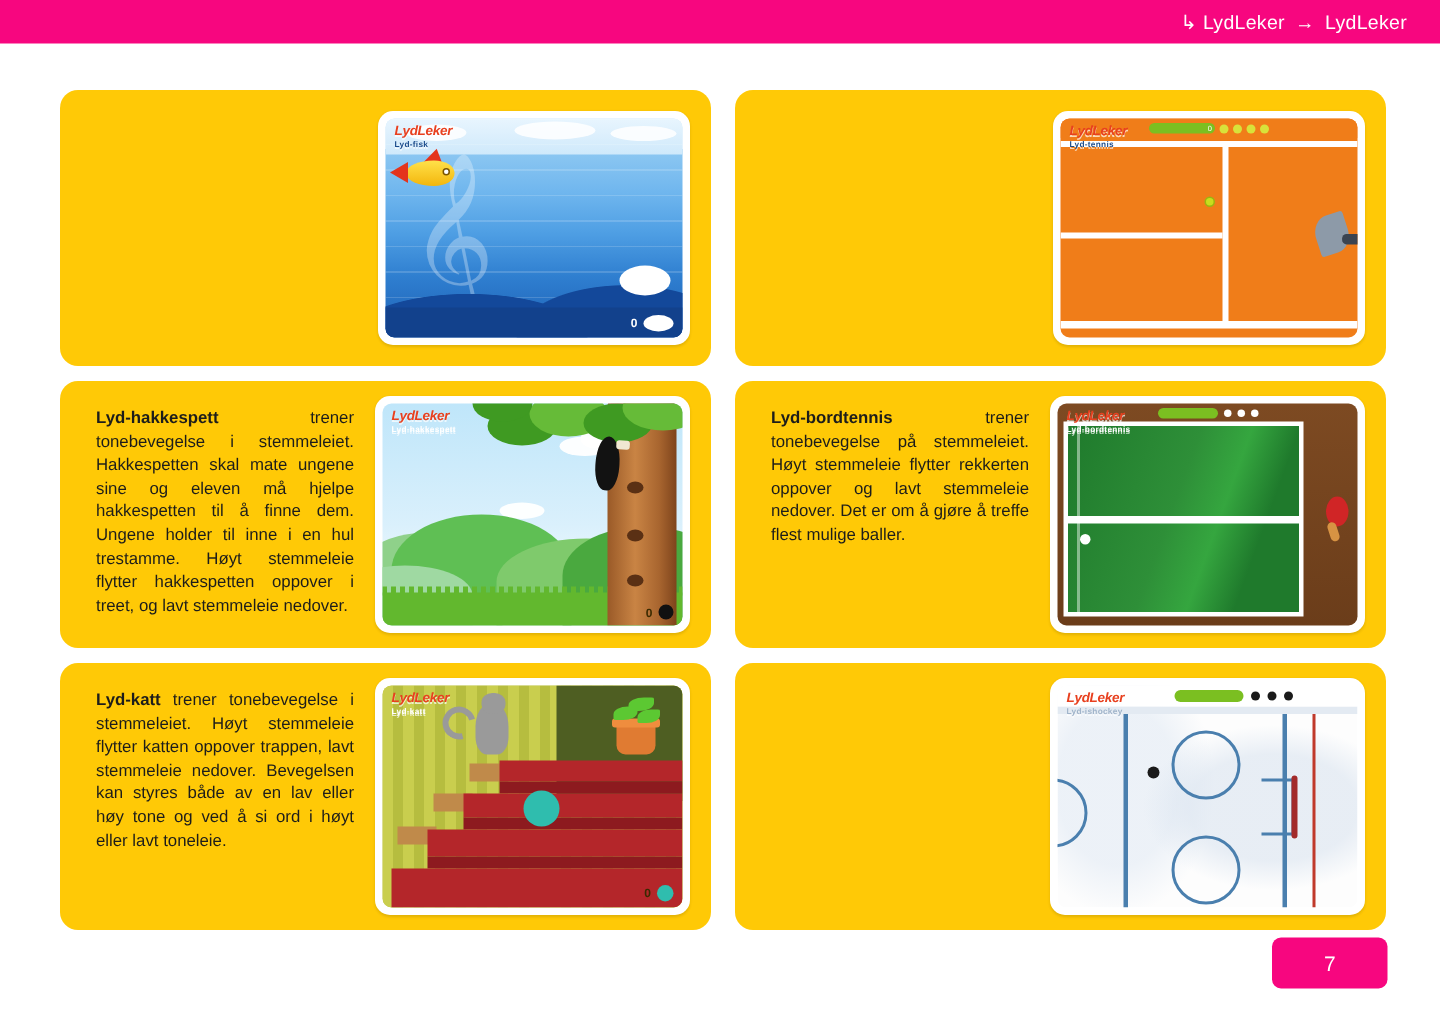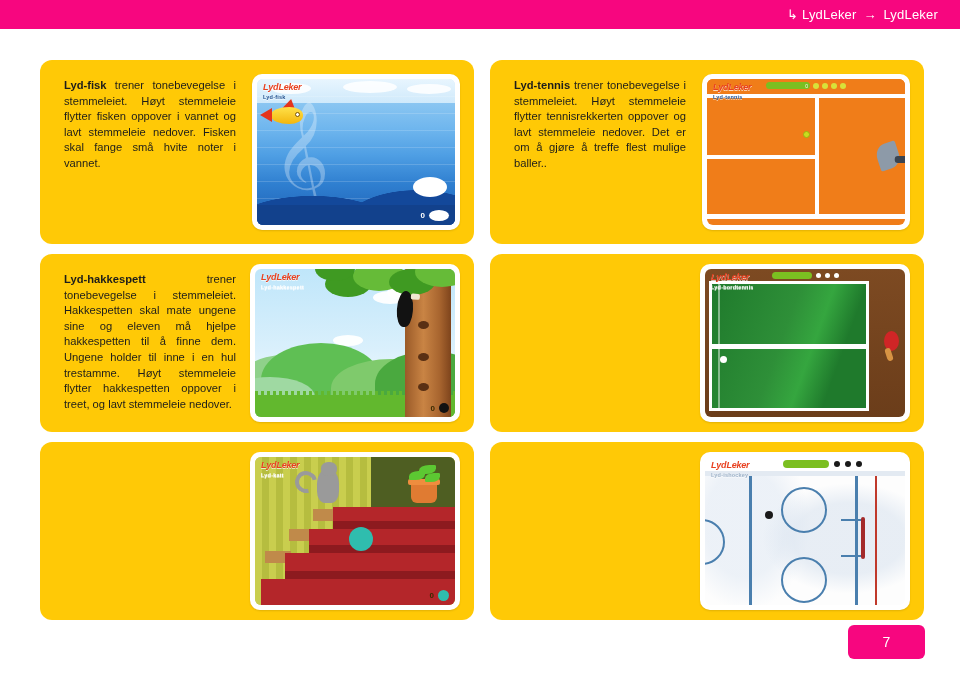--- a/index.html
+++ b/index.html
@@ -345,23 +345,20 @@
     <span>LydLeker</span>
     <span class="crumb-sep">→</span>
     <span>LydLeker</span>
   </div>
 </div>
 
 <div class="sheet">
   <div class="grid">
 
     <div class="card row1">
-      <div class="card-text">
-        <b>Lyd-fisk</b><span> trener tonebevegelse i stemmeleiet. Høyt stemmeleie flytter fisken oppover i vannet og lavt stemmeleie nedover. Fisken skal fange små hvite noter i vannet.</span>
-      </div>
       <div class="shot-wrap">
         <div class="shot sh-fish">
           <div class="cloudband"></div>
           <div class="cl" style="left:14px;top:4px;width:40px;height:11px"></div>
           <div class="cl" style="left:86px;top:2px;width:54px;height:12px"></div>
           <div class="cl" style="left:150px;top:5px;width:44px;height:10px"></div>
           <div class="lines"></div>
           <div class="clef">𝄞</div>
           <div class="hill"></div>
           <div class="bot"></div>
@@ -375,23 +372,20 @@
           </div>
           <div class="score">
             <span>0</span>
             <span style="width:20px;height:11px;border-radius:50%;background:#fff;display:inline-block"></span>
           </div>
         </div>
       </div>
     </div>
 
     <div class="card row1">
-      <div class="card-text">
-        <b>Lyd-tennis</b><span> trener tonebevegelse i stemmeleiet. Høyt stemmeleie flytter tennisrekkerten oppover og lavt stemmeleie nedover. Det er om å gjøre å treffe flest mulige baller..</span>
-      </div>
       <div class="shot-wrap">
         <div class="shot sh-tennis">
           <div class="court">
             <div class="ln" style="left:0;right:0;top:15px;height:4px"></div>
             <div class="ln" style="left:0;right:0;bottom:6px;height:5px"></div>
             <div class="ln" style="left:108px;top:19px;bottom:11px;width:4px"></div>
             <div class="ln" style="left:0;width:108px;top:76px;height:4px"></div>
           </div>
           <div class="ball" style="left:96px;top:52px"></div>
           <div class="racket"></div>
@@ -447,20 +441,23 @@
           </div>
           <div class="score dark">
             <span>0</span>
             <span style="width:10px;height:10px;border-radius:50%;background:#111;display:inline-block"></span>
           </div>
         </div>
       </div>
     </div>
 
     <div class="card row2">
+      <div class="card-text">
+        <b>Lyd-bordtennis</b><span> trener tonebevegelse på stemmeleiet. Høyt stemmeleie flytter rekkerten oppover og lavt stemmeleie nedover. Det er om å gjøre å treffe flest mulige baller.</span>
+      </div>
       <div class="shot-wrap">
         <div class="shot sh-btt">
           <div class="table">
             <div class="edge"></div>
             <div class="net"></div>
             <div class="pingball"></div>
           </div>
           <div class="bat"></div>
           <div class="topbar2">
             <div class="pill"></div>
@@ -470,20 +467,23 @@
           </div>
           <div class="logo">
             <span>LydLeker</span>
             <span class="sub" style="color:#ffffff">Lyd-bordtennis</span>
           </div>
         </div>
       </div>
     </div>
 
     <div class="card row3">
+      <div class="card-text">
+        <b>Lyd-katt</b><span> trener tonebevegelse i stemmeleiet. Høyt stemmeleie flytter katten oppover trappen, lavt stemmeleie nedover. Bevegelsen kan styres både av en lav eller høy tone og ved å si ord i høyt eller lavt toneleie.</span>
+      </div>
       <div class="shot-wrap">
         <div class="shot sh-cat">
           <div class="wall"></div>
           <div class="panel"></div>
           <div class="pot"></div>
           <div class="plant">
             <i style="left:0;top:6px;width:16px;height:9px"></i>
             <i style="left:10px;top:0px;width:17px;height:9px"></i>
             <i style="left:16px;top:8px;width:15px;height:9px"></i>
           </div>

